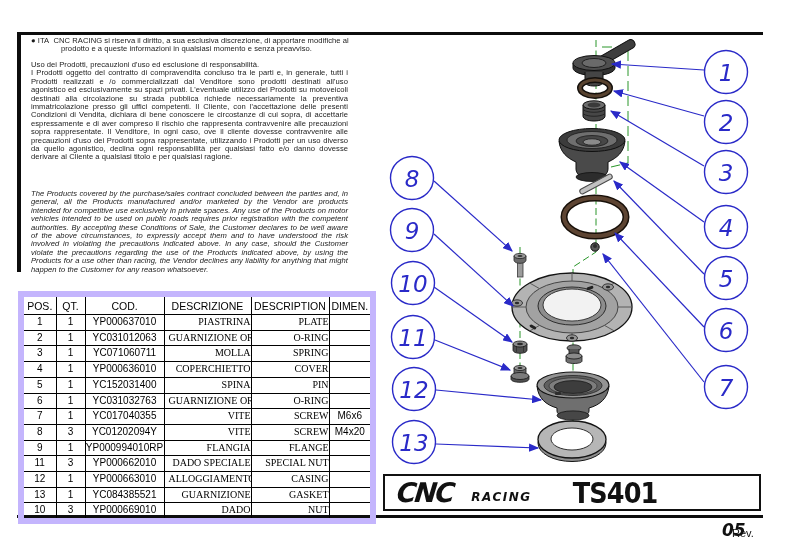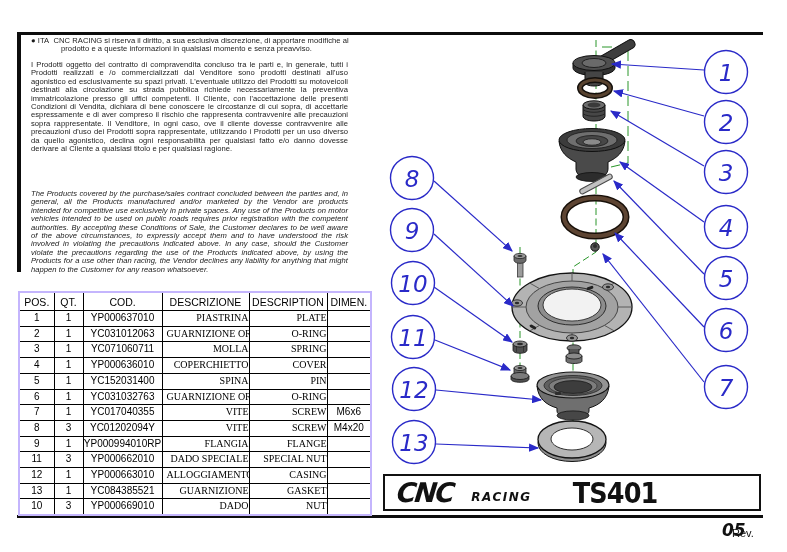--- a/index.html
+++ b/index.html
@@ -13,21 +13,21 @@
   .disc{position:absolute;left:31px;width:317px;font-size:7.6px;line-height:8.4px;
         letter-spacing:0.05px;color:#1a1a1a;}
   .disc.justify{text-align:justify;}
   .intro{padding-left:30px;text-indent:-30px;}
   .eng{font-style:italic;}
   .disc .title{margin-bottom:0px;}
   
   table.parts{position:absolute;left:18px;top:291px;width:352px;border-collapse:collapse;
         table-layout:fixed;font-size:10px;color:#000;}
   table.parts th,table.parts td{border:1px solid #000;padding:0;white-space:nowrap;overflow:hidden;}
-  table.parts{border:2px solid #c4b5fd;}
+  table.parts{border:6px solid #c4b5fd;}
   table.parts th{height:17px;font-weight:normal;font-size:10.5px;text-align:center;}
   table.parts td{height:14.7px;line-height:14.7px;text-align:center;}
   table.parts td.c3,table.parts td.c4{text-align:right;padding-left:4px;font-family:Liberation Serif, serif;}
   
   svg.diagram{position:absolute;left:0;top:0;width:787px;height:552px;}
   
   .title-block{position:absolute;left:383px;top:474px;width:378px;height:37px;border:2px solid #111;
         box-sizing:border-box;display:flex;align-items:center;background:#fff;}
   .logo{margin-left:12px;width:170px;display:flex;align-items:flex-end;white-space:nowrap;}
   .logo-cnc{font-family:"DejaVu Sans",sans-serif;font-weight:900;font-style:italic;font-size:27px;
@@ -46,20 +46,21 @@
 <body>
 
 <div class="page">
 
   <div class="top-line"></div>
   <div class="left-bar"></div>
   <div class="bottom-line"></div>
 
   <p class="disc intro" style="top:29px;"><span>●</span> <span>ITA</span>&nbsp; <span>CNC RACING si riserva il diritto, a sua esclusiva discrezione, di apportare modifiche al prodotto e a queste informazioni in qualsiasi momento e senza preavviso.</span></p>
   <div class="disc justify" style="top:61px;">
+    <div class="title">Uso dei Prodotti, precauzioni d'uso ed esclusione di responsabilità.</div>
     <div>I Prodotti oggetto del contratto di compravendita concluso tra le parti e, in generale, tutti i Prodotti realizzati e /o commercializzati dal Venditore sono prodotti destinati all'uso agonistico ed esclusivamente su spazi privati. L'eventuale utilizzo dei Prodotti su motoveicoli destinati alla circolazione su strada pubblica richiede necessariamente la preventiva immatricolazione presso gli uffici competenti. Il Cliente, con l'accettazione delle presenti Condizioni di Vendita, dichiara di bene conoscere le circostanze di cui sopra, di accettarle espressamente e di aver compreso il rischio che rappresenta contravvenire alle precauzioni sopra rappresentate. Il Venditore, in ogni caso, ove il cliente dovesse contravvenire alle precauzioni d'uso dei Prodotti sopra rappresentate, utilizzando i Prodotti per un uso diverso da quello agonistico, declina ogni responsabilità per qualsiasi fatto e/o danno dovesse derivare al Cliente a qualsiasi titolo e per qualsiasi ragione.</div>
   </div>
   <div class="disc justify eng" style="top:190px;">
     <div>The Products covered by the purchase/sales contract concluded between the parties and, in general, all the Products manufactured and/or marketed by the Vendor are products intended for competitive use exclusively in private spaces. Any use of the Products on motor vehicles intended to be used on public roads requires prior registration with the competent authorities. By accepting these Conditions of Sale, the Customer declares to be well aware of the above circumstances, to expressly accept them and to have understood the risk involved in violating the precautions indicated above. In any case, should the Customer violate the precautions regarding the use of the Products indicated above, by using the Products for a use other than racing, the Vendor declines any liability for anything that might happen to the Customer for any reason whatsoever.</div>
   </div>
 
   <table class="parts">
     <colgroup>
         <col style="width:35px">
         <col style="width:29px">

